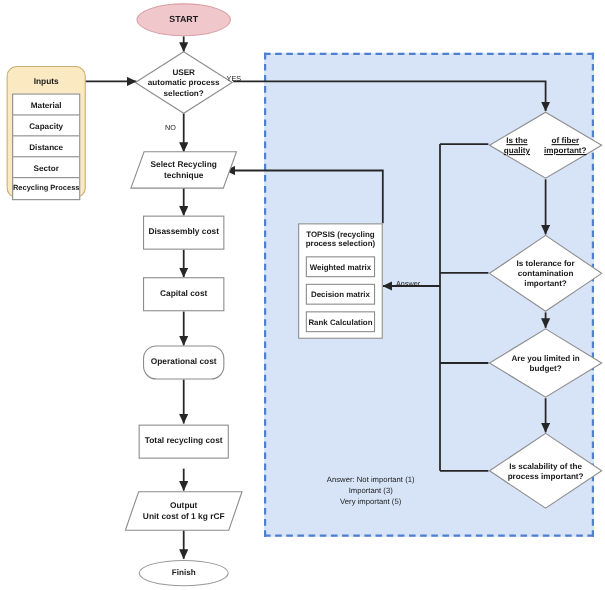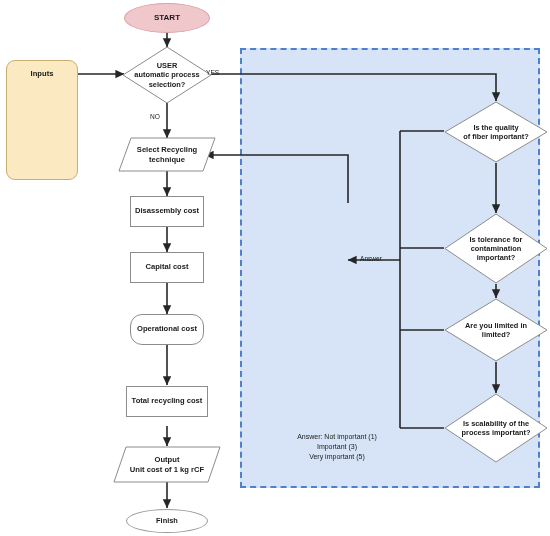--- a/index.html
+++ b/index.html
@@ -280,20 +280,27 @@
       <line x1="496" y1="362" x2="496" y2="393" marker-end="url(#arrow)"></line>
     </g>
   </svg>
 
   <div class="node ellipse ellipse-start" style="left:124px; top:3px; width:86px; height:30px;">
     <span>START</span>
   </div>
 
   <div class="inputs-card" style="left:6px; top:60px; width:72px; height:120px;">
     <div class="inputs-title">Inputs</div>
+    <div class="inputs-table">
+      <div class="inputs-row">Material</div>
+      <div class="inputs-row">Capacity</div>
+      <div class="inputs-row">Distance</div>
+      <div class="inputs-row">Sector</div>
+      <div class="inputs-row" style="font-size:6.8px;">Recycling Process</div>
+    </div>
   </div>
 
   <div class="diamond-wrap" style="left:122px; top:46px; width:90px; height:58px;">
     <svg width="90" height="58" viewBox="0 0 90 58" xmlns="http://www.w3.org/2000/svg">
       <polygon points="45,1 89,29 45,57 1,29" fill="#ffffff" stroke="#8c8c8c" stroke-width="1"></polygon>
     </svg>
     <div class="diamond-label" style="padding:0 4px; flex-direction:column;">
       <span>USER</span>
       <span>automatic process</span>
       <span>selection?</span>
@@ -337,28 +344,43 @@
     <div class="para-label">
       <span>Output</span>
       <span>Unit cost of 1 kg rCF</span>
     </div>
   </div>
 
   <div class="node ellipse ellipse-finish" style="left:126px; top:509px; width:82px; height:24px;">
     <span>Finish</span>
   </div>
 
+  <div class="topsis-card" style="left:271px; top:203px; width:77px; height:105px;">
+    <div class="topsis-title">
+      <span>TOPSIS (recycling</span><br>
+      <span>process selection)</span>
+    </div>
+    <div class="topsis-item" style="top:29px;">
+      <span>Weighted matrix</span>
+    </div>
+    <div class="topsis-item" style="top:54px;">
+      <span>Decision matrix</span>
+    </div>
+    <div class="topsis-item" style="top:79px;">
+      <span>Rank Calculation</span>
+    </div>
+  </div>
 
   <div class="edge-label" style="left:360px; top:255px;">Answer</div>
 
   <div class="diamond-wrap" style="left:444px; top:101px; width:104px; height:62px;">
     <svg width="104" height="62" viewBox="0 0 104 62" xmlns="http://www.w3.org/2000/svg">
       <polygon points="52,1 103,31 52,61 1,31" fill="#ffffff" stroke="#8c8c8c" stroke-width="1"></polygon>
     </svg>
-    <div class="diamond-label wide" style="flex-direction:column;">
+    <div class="diamond-label wide" style="flex-direction:row;text-decoration:underline;">
       <span>Is the quality</span>
       <span>of fiber important?</span>
     </div>
   </div>
 
   <div class="diamond-wrap" style="left:444px; top:213px; width:104px; height:71px;">
     <svg width="104" height="71" viewBox="0 0 104 71" xmlns="http://www.w3.org/2000/svg">
       <polygon points="52,1 103,35.5 52,70 1,35.5" fill="#ffffff" stroke="#8c8c8c" stroke-width="1"></polygon>
     </svg>
     <div class="diamond-label wide" style="flex-direction:column;">
@@ -367,21 +389,21 @@
       <span>important?</span>
     </div>
   </div>
 
   <div class="diamond-wrap" style="left:444px; top:298px; width:104px; height:64px;">
     <svg width="104" height="64" viewBox="0 0 104 64" xmlns="http://www.w3.org/2000/svg">
       <polygon points="52,1 103,32 52,63 1,32" fill="#ffffff" stroke="#8c8c8c" stroke-width="1"></polygon>
     </svg>
     <div class="diamond-label wide" style="flex-direction:column;">
       <span>Are you limited in</span>
-      <span>limited?</span>
+      <span>budget?</span>
     </div>
   </div>
 
   <div class="diamond-wrap" style="left:444px; top:393px; width:104px; height:70px;">
     <svg width="104" height="70" viewBox="0 0 104 70" xmlns="http://www.w3.org/2000/svg">
       <polygon points="52,1 103,35 52,69 1,35" fill="#ffffff" stroke="#8c8c8c" stroke-width="1"></polygon>
     </svg>
     <div class="diamond-label wide" style="flex-direction:column; padding:0 5px;">
       <span>Is scalability of the</span>
       <span>process important?</span>

